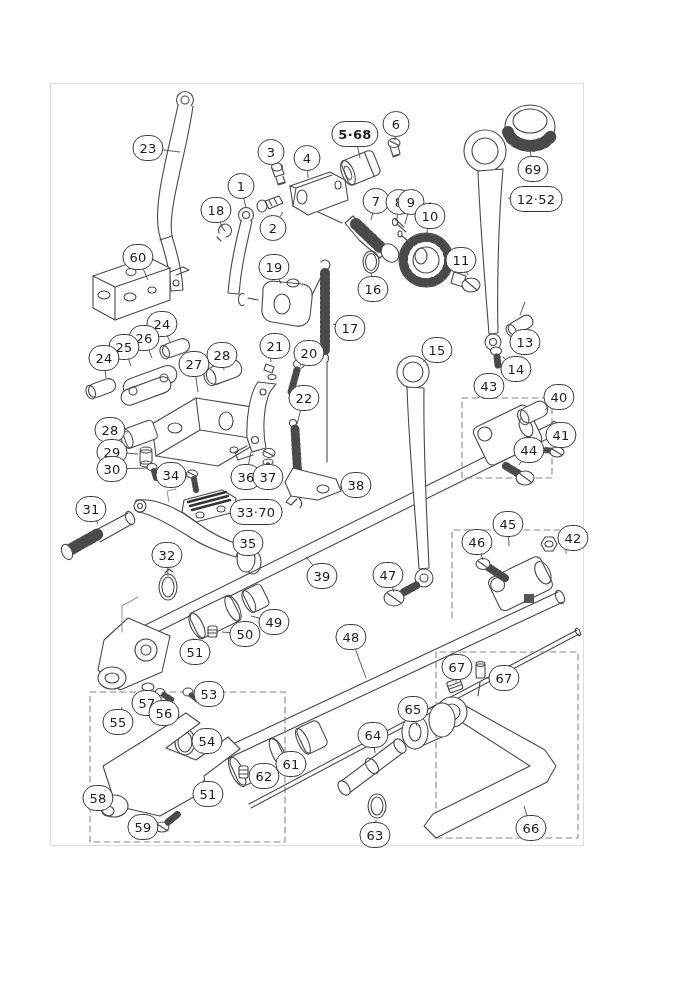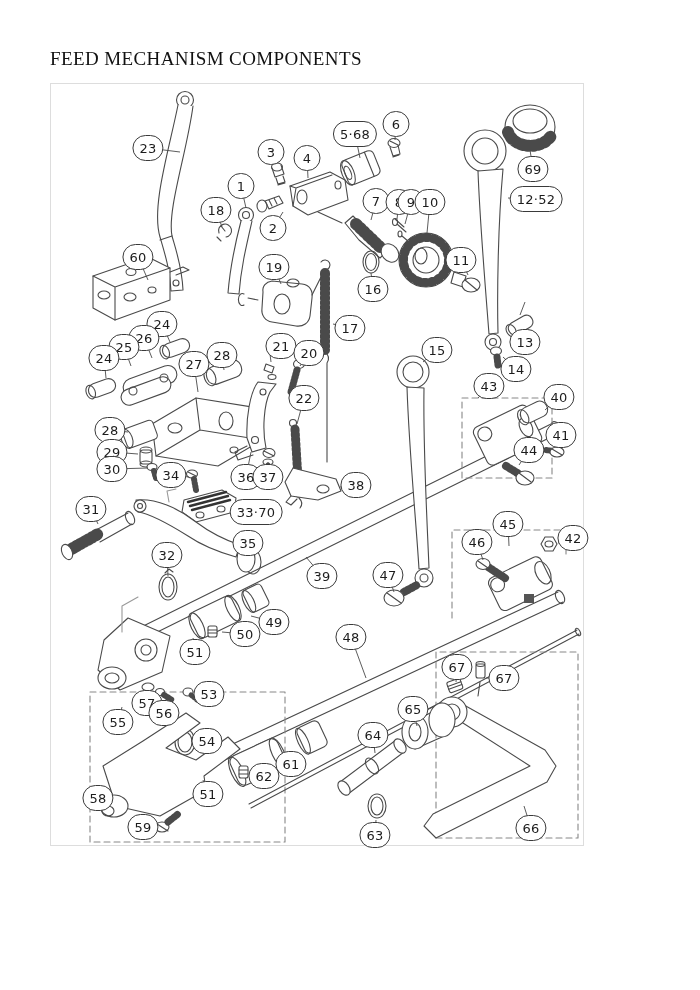--- a/index.html
+++ b/index.html
@@ -12,21 +12,20 @@
   svg.draw{position:absolute;left:0;top:0;}
   .balloon{position:absolute;transform:translate(-50%,-50%);min-width:27px;height:26px;
     padding:0 6px;box-sizing:border-box;border:1.4px solid #3a3a3a;border-radius:999px;
     background:#fff;display:flex;align-items:center;justify-content:center;
     font-size:13px;color:#1c1c1c;letter-spacing:.3px;white-space:nowrap;}
 </style>
 </head>
 <body>
 
 <div id="page">
-  <div class="title">FEED MECHANISM COMPONENTS</div>
   <div class="frame"></div>
 
   <svg class="draw" width="700" height="990" viewBox="0 0 700 990">
     <g stroke="#4a4a4a" stroke-width="1.1" fill="none" stroke-linejoin="round" stroke-linecap="round">
 
       <g>
         <circle cx="185" cy="100" r="8.5" fill="#fff"></circle>
           <circle cx="185" cy="100" r="4"></circle>
         <path d="M178,105 C169,150 151,207 160,237 C165,254 170,270 171,291 L183,290 C182,267 176,250 172,236 C167,210 187,152 193,106" fill="#fff"></path>
         <path d="M160,240 l12,-4"></path>
@@ -490,45 +489,45 @@
   </svg>
 
   <div id="balloon-layer">
       <div class="balloon" style="left: 148px; top: 148px;">23</div>
       <div class="balloon" style="left: 138px; top: 257px;">60</div>
       <div class="balloon" style="left: 241px; top: 186px;">1</div>
       <div class="balloon" style="left: 216px; top: 210px;">18</div>
       <div class="balloon" style="left: 273px; top: 228px;">2</div>
       <div class="balloon" style="left: 271px; top: 152px;">3</div>
       <div class="balloon" style="left: 307px; top: 158px;">4</div>
-      <div class="balloon" style="left: 355px; top: 134px;">5·68</div>
+      <div class="balloon" style="left: 355px; top: 134px; font-weight: bold;">5·68</div>
       <div class="balloon" style="left: 396px; top: 124px;">6</div>
       <div class="balloon" style="left: 376px; top: 201px;">7</div>
       <div class="balloon" style="left: 399px; top: 202px;">8</div>
       <div class="balloon" style="left: 411px; top: 202px;">9</div>
-      <div class="balloon" style="left: 430px; top: 202px; text-align: center;">10</div>
+      <div class="balloon" style="left: 430px; top: 216px; text-align: center;">10</div>
       <div class="balloon" style="left: 461px; top: 260px;">11</div>
       <div class="balloon" style="left: 373px; top: 289px;">16</div>
       <div class="balloon" style="left: 533px; top: 169px;">69</div>
       <div class="balloon" style="left: 536px; top: 199px;">12·52</div>
       <div class="balloon" style="left: 274px; top: 267px;">19</div>
       <div class="balloon" style="left: 350px; top: 328px;">17</div>
       <div class="balloon" style="left: 525px; top: 302px; margin-top: 40px;">13</div>
       <div class="balloon" style="left: 437px; top: 350px;">15</div>
       <div class="balloon" style="left: 516px; top: 369px;">14</div>
       <div class="balloon" style="left: 489px; top: 386px;">43</div>
       <div class="balloon" style="left: 559px; top: 397px;">40</div>
       <div class="balloon" style="left: 561px; top: 435px;">41</div>
       <div class="balloon" style="left: 529px; top: 450px; text-align: right;">44</div>
       <div class="balloon" style="left: 162px; top: 324px;">24</div>
       <div class="balloon" style="left: 144px; top: 338px;">26</div>
       <div class="balloon" style="left: 124px; top: 347px;">25</div>
       <div class="balloon" style="left: 104px; top: 358px;">24</div>
       <div class="balloon" style="left: 222px; top: 355px;">28</div>
-      <div class="balloon" style="left: 281px; top: 346px;">21</div>
+      <div class="balloon" style="left: 275px; top: 346px;">21</div>
       <div class="balloon" style="left: 309px; top: 353px;">20</div>
       <div class="balloon" style="left: 194px; top: 364px;">27</div>
       <div class="balloon" style="left: 304px; top: 398px;">22</div>
       <div class="balloon" style="left: 110px; top: 430px;">28</div>
       <div class="balloon" style="left: 112px; top: 452px;">29</div>
       <div class="balloon" style="left: 112px; top: 469px;">30</div>
       <div class="balloon" style="left: 171px; top: 475px;">34</div>
       <div class="balloon" style="left: 246px; top: 477px;">36</div>
       <div class="balloon" style="left: 268px; top: 477px;">37</div>
       <div class="balloon" style="left: 356px; top: 485px;">38</div>

